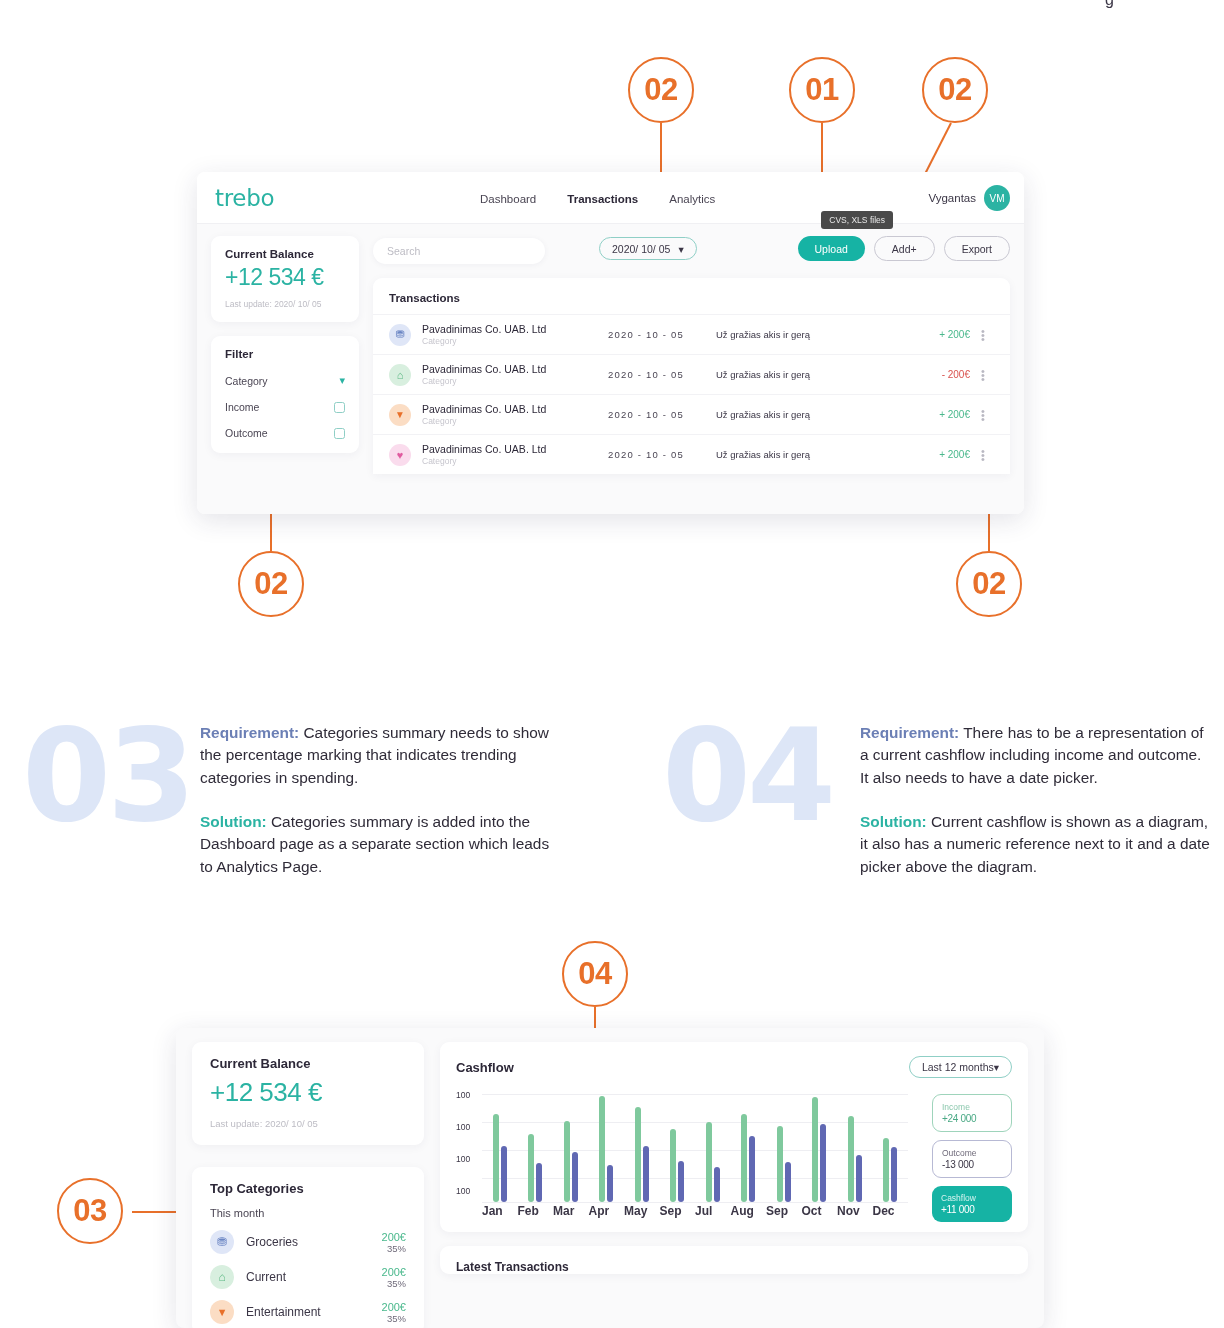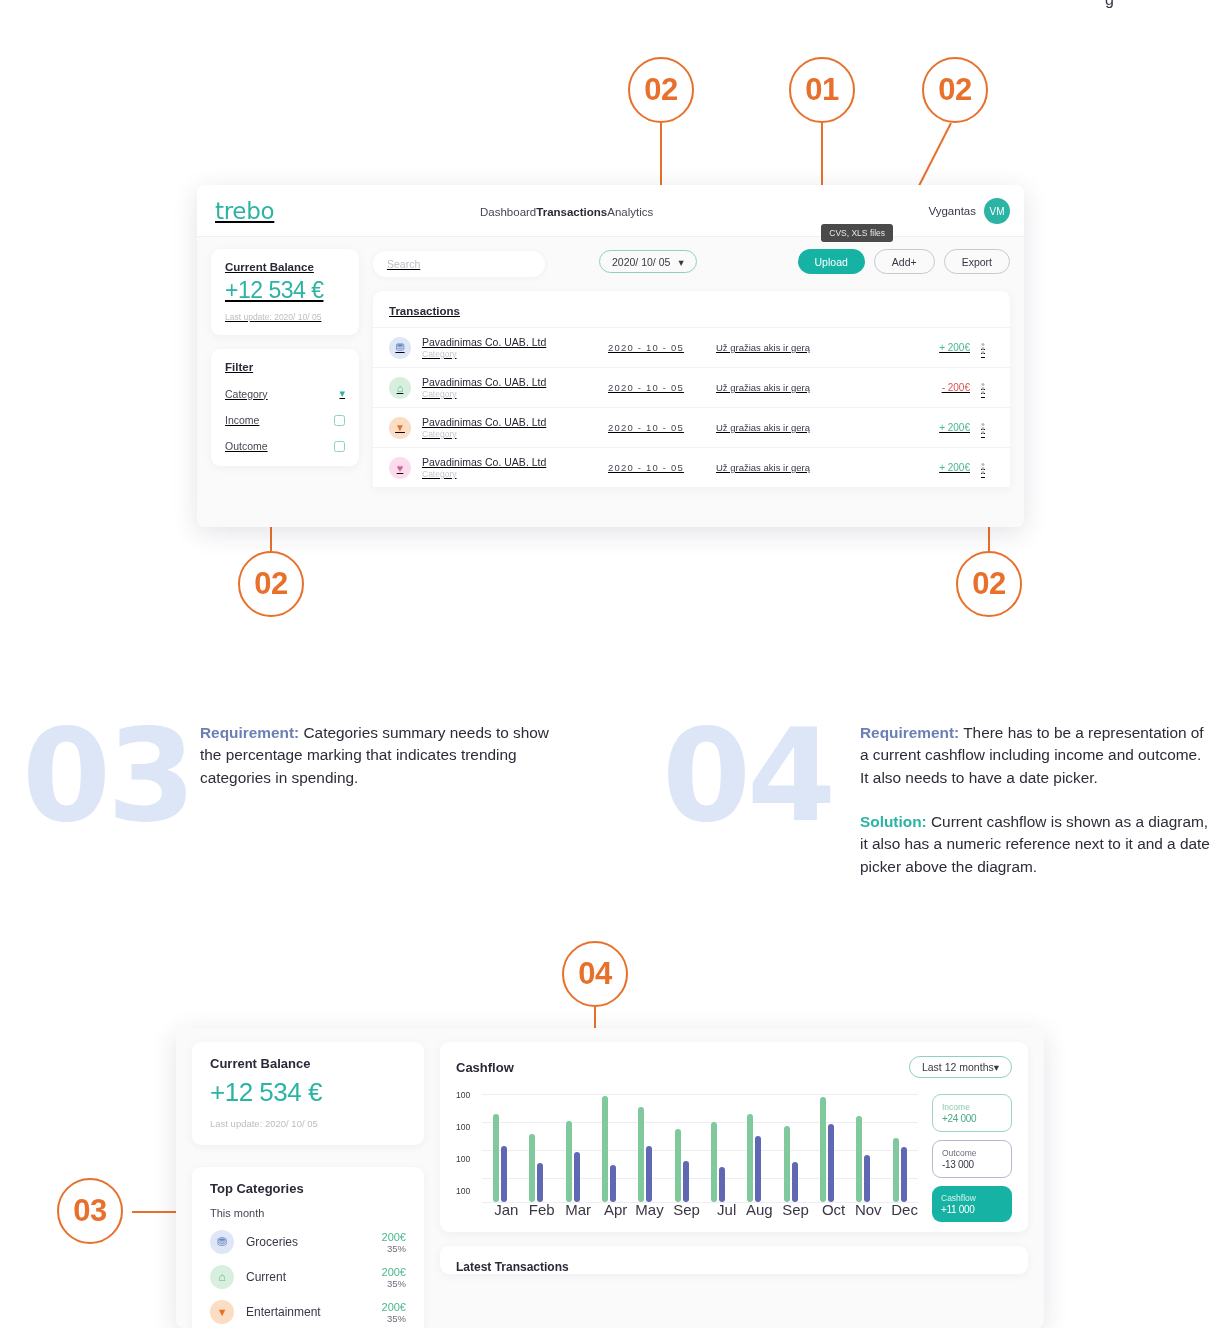--- a/index.html
+++ b/index.html
@@ -31,32 +31,32 @@
   
   .mock {
     position: absolute;
     background: #fdfdfd;
     border-radius: 8px;
     box-shadow: 0 6px 26px rgba(40,40,80,0.13);
     overflow: hidden;
   }
 
   
-  #mock1 { left: 197px; top: 185px; width: 827px; height: 342px; text-decoration: underline; }
+  #mock1 { left: 197px; top: 172px; width: 827px; height: 342px; }
   .m1-topbar {
     height: 52px; background: #ffffff;
     border-bottom: 1px solid #f0f0f3;
     display: flex; align-items: center; position: relative;
   }
   .logo {
     margin-left: 18px;
     color: #2BB3A3; font-size: 23px; letter-spacing: -0.3px;
     font-family: "DejaVu Sans", sans-serif;
   }
-  .nav { display: flex; position: absolute; left: 283px; top: 21px; }
+  .nav { display: flex; gap: 31px; position: absolute; left: 283px; top: 21px; }
   .nav a { font-size: 11.5px; color: #4a4553; text-decoration: none; }
   .nav a.active { font-weight: 700; color: #2d2838; }
   .user {
     position: absolute; right: 14px; top: 13px;
     display: flex; align-items: center; gap: 8px;
   }
   .user-name { font-size: 11.5px; color: #3b3646; }
   .avatar {
     width: 26px; height: 26px; border-radius: 50%;
     background: #2BB3A3; color: #fff;
@@ -171,33 +171,33 @@
   .cat-pct { font-size: 9.5px; color: #6f6a7a; }
 
   .m2-right { flex: 1; }
   .chart-card { padding: 14px 16px 10px 16px; position: relative; }
   .chart-head { display: flex; align-items: center; justify-content: space-between; }
   .chart-title { font-size: 13px; font-weight: 700; color: #2d2838; }
   .range {
     height: 22px; padding: 0 12px; border: 1px solid #8fcfc6; border-radius: 11px;
     display: flex; align-items: center; gap: 0; font-size: 10.5px; color: #3b3646;
   }
-  .chart-area { display: flex; margin-top: 12px; gap: 14px; }
+  .chart-area { display: flex; margin-top: 12px; gap: 24px; }
   .plot { flex: 1; position: relative; height: 128px; }
   .ylabels { position: absolute; left: 0; top: 0; width: 26px; height: 100%; }
   .ylabels div { position: absolute; font-size: 8.5px; color: #3b3646; transform: translateY(-50%); }
   .grid { position: absolute; left: 26px; right: 0; top: 0; bottom: 16px; }
   .gl { position: absolute; left: 0; right: 0; height: 1px; background: #eeeef2; }
   .bars { position: absolute; left: 26px; right: 0; top: 0; bottom: 16px; display: flex; align-items: flex-end; }
   .grp { flex: 1; display: flex; align-items: flex-end; justify-content: center; gap: 2px; height: 100%; }
   .bar { width: 6px; border-radius: 3px; }
   .bar.inc { background: #7fc99d; }
   .bar.out { background: #6068b3; }
   .xlabels { position: absolute; left: 26px; right: 0; bottom: 0; display: flex; }
-  .xlabels div { flex: 1; text-align: right; font-size: 15px; color: #3b3646; }
+  .xlabels div { flex: 1; text-align: left; font-size: 12px; color: #3b3646; font-weight: bold; }
   .stats { width: 80px; flex: 0 0 80px; display: flex; flex-direction: column; gap: 8px; padding-top: 4px; }
   .stat { border-radius: 9px; padding: 7px 9px; }
   .stat .k { font-size: 8.5px; }
   .stat .v { font-size: 10px; margin-top: 1px; letter-spacing: -0.3px; }
   .stat-inc { border: 1px solid #9ed4bb; }
   .stat-inc .k { color: #8cc8ae; } .stat-inc .v { color: #4aa985; }
   .stat-out { border: 1px solid #b7b9d4; }
   .stat-out .k { color: #6f6a7a; } .stat-out .v { color: #3b3646; }
   .stat-cf { background: #16B3A4; }
   .stat-cf .k { color: #d5f3ef; } .stat-cf .v { color: #ffffff; }
@@ -360,20 +360,23 @@
             </div>
         </div>
       </div>
     </div>
   </div>
 
   <div class="bignum" style="left:22px; top:712px;">03</div>
   <div class="reqblock" style="left:200px; top:722px;">
     <p>
       <span class="lbl-req">Requirement:</span><span> Categories summary needs to show the percentage marking that indicates trending categories in spending.</span>
+    </p>
+    <p>
+      <span class="lbl-sol">Solution:</span><span> Categories summary is added into the Dashboard page as a separate section which leads to Analytics Page.</span>
     </p>
   </div>
 
   <div class="bignum" style="left:662px; top:712px;">04</div>
   <div class="reqblock" style="left:860px; top:722px;">
     <p>
       <span class="lbl-req">Requirement:</span><span> There has to be a representation of a current cashflow including income and outcome. It also needs to have a date picker.</span>
     </p>
     <p>
       <span class="lbl-sol">Solution:</span><span>  Current cashflow is shown as a diagram, it also has a numeric reference next to it and a date picker above the diagram.</span>

